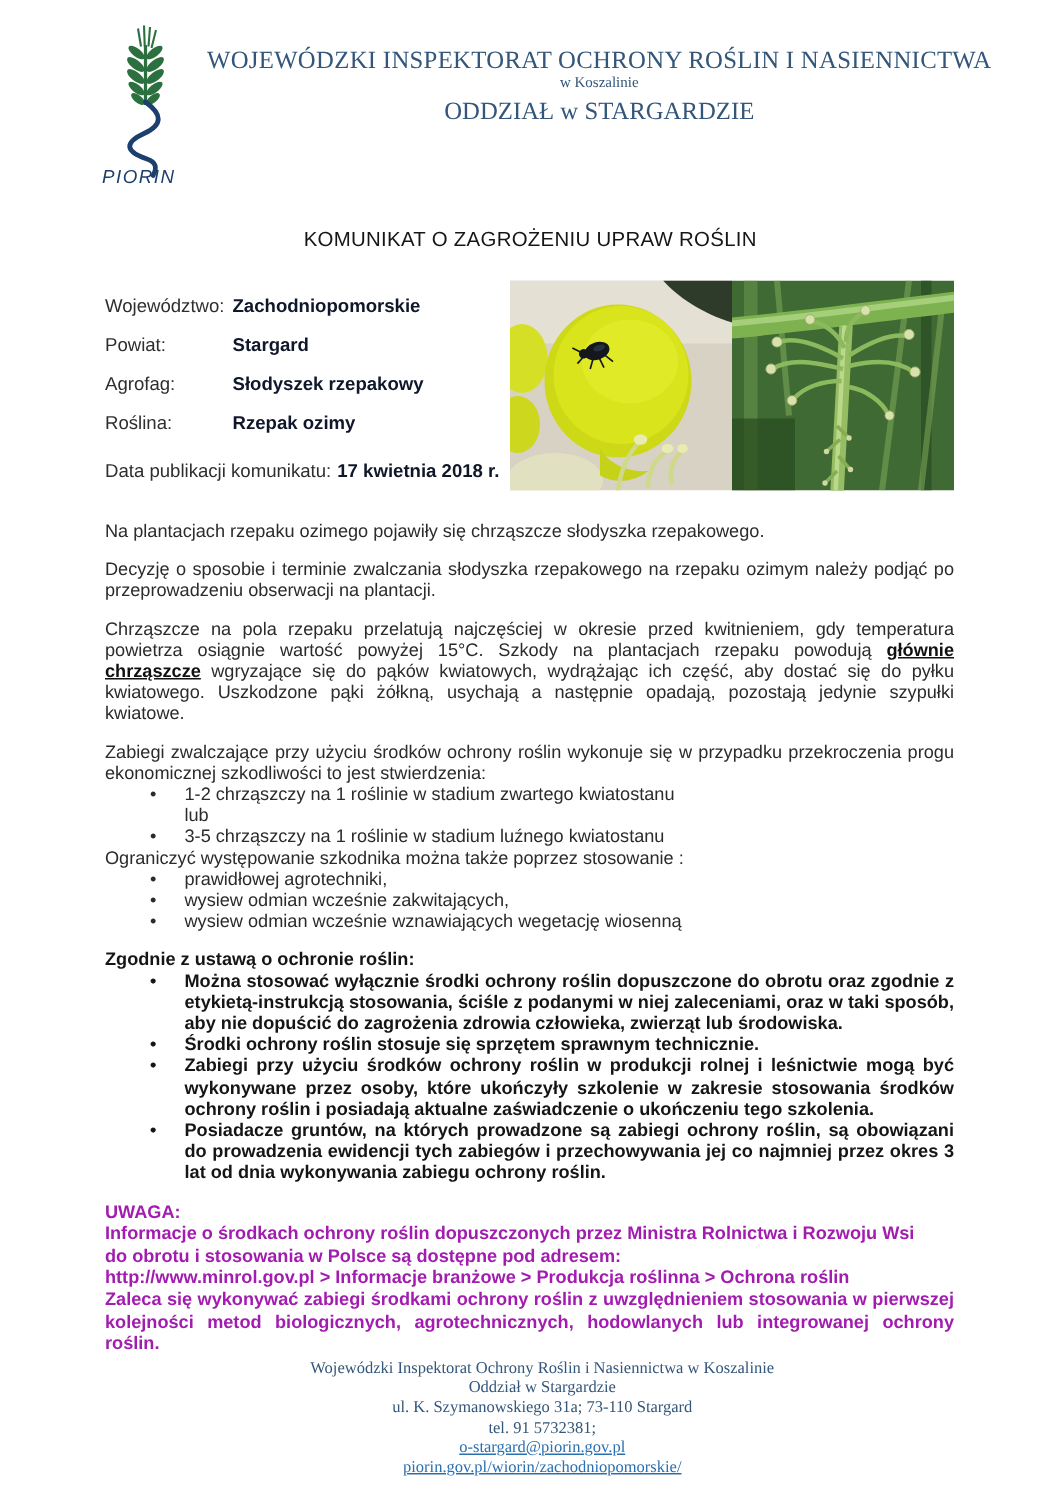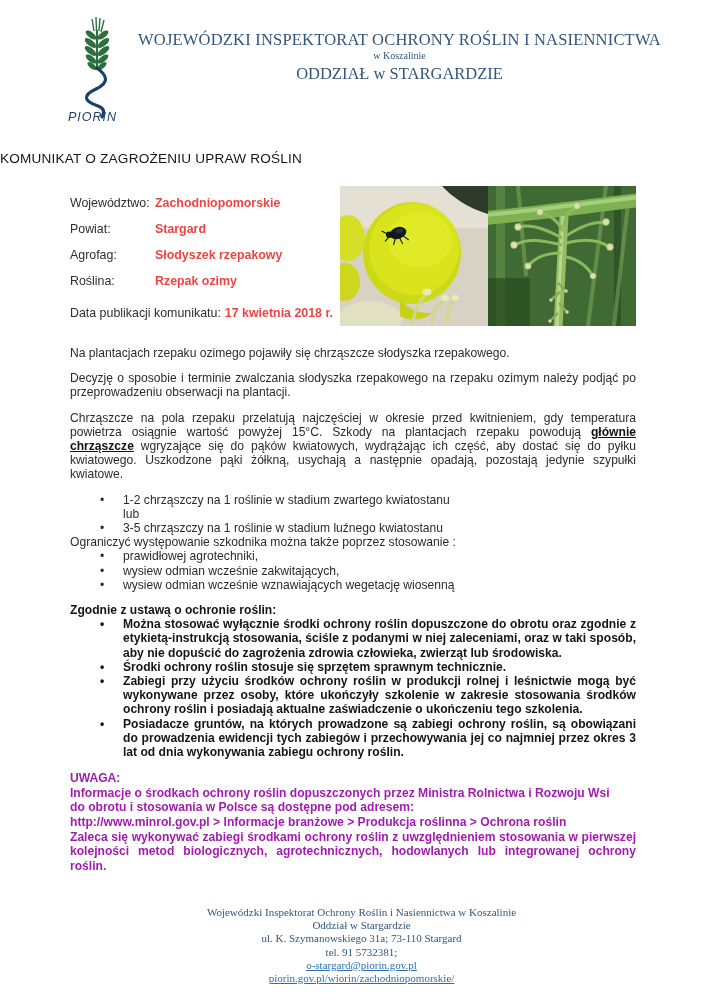--- a/index.html
+++ b/index.html
@@ -12,26 +12,26 @@
   .header { display:flex; align-items:flex-start; padding:16px 36px 0 68px; }
   .logo { flex:0 0 60px;font-style:italic; }
   .org {
     flex:1; text-align:center; font-family:"Liberation Serif", serif;
     color:#33567a; padding-top:14px;
   }
   .org-line1 { font-size:16.5px; letter-spacing:.2px; }
   .org-line2 { font-size:10px; margin-top:0; }
   .org-line3 { font-size:16.5px; margin-top:3px; }
   
-  .title { margin-top:27px; font-size:13.6px; color:#161616; letter-spacing:.2px; }
+  .title { text-align:center; margin-top:27px; font-size:13.6px; color:#161616; letter-spacing:.2px; }
   
   .meta { position:relative; margin:30px 0 0 70px; width:566px; min-height:138px; font-size:12.4px; }
   .mrow { margin-bottom:11px; line-height:15px; }
   .flabel { display:inline-block; width:85px; }
-  .fvalue { font-weight:bold; color:#ef4444; }
+  .fvalue { font-weight:bold; color:#0f172a; }
   .mdate { margin-top:17px; line-height:15px; }
   .dlabel { margin-right:4px; }
   .photos { position:absolute; top:-10px; right:0; width:296px; height:140px; display:flex; }
   .photos svg { display:block; }
   
   .bodytext { margin:12px 0 0 70px; width:566px; font-size:12.1px; line-height:14.2px; color:#2b2b2b; }
   .para { margin:0 0 11px; text-align:justify; }
   .para.left { text-align:left; }
   .para.tight { margin-bottom:0; }
   .hl { font-weight:bold; text-decoration:underline; color:#111; }
@@ -205,20 +205,21 @@
         </g>
       </svg>
     </div>
   </div>
 
   <div class="bodytext">
     <p class="para left">Na plantacjach rzepaku ozimego pojawiły się chrząszcze słodyszka rzepakowego.</p>
     <p class="para">Decyzję o sposobie i terminie zwalczania słodyszka rzepakowego na rzepaku ozimym należy podjąć po przeprowadzeniu obserwacji na plantacji.</p>
     <p class="para"><span>Chrząszcze na pola rzepaku przelatują najczęściej w okresie przed kwitnieniem, gdy temperatura powietrza osiągnie wartość powyżej 15°C. Szkody na plantacjach rzepaku powodują </span><span class="hl">głównie chrząszcze</span><span> wgryzające się do pąków kwiatowych, wydrążając ich część, aby dostać się do pyłku kwiatowego. Uszkodzone pąki żółkną, usychają a następnie opadają, pozostają jedynie szypułki kwiatowe.</span></p>
 
+    <p class="para tight">Zabiegi zwalczające przy użyciu środków ochrony roślin wykonuje się w przypadku przekroczenia progu ekonomicznej szkodliwości to jest stwierdzenia:</p>
     <ul class="doc-list">
       <li class="doc-li">
         <span>1-2 chrząszczy na 1 roślinie w stadium zwartego kwiatostanu</span>
         <span class="lub">lub</span>
       </li>
       <li class="doc-li">
         <span>3-5 chrząszczy na 1 roślinie w stadium luźnego kwiatostanu</span>
       </li>
     </ul>
 

